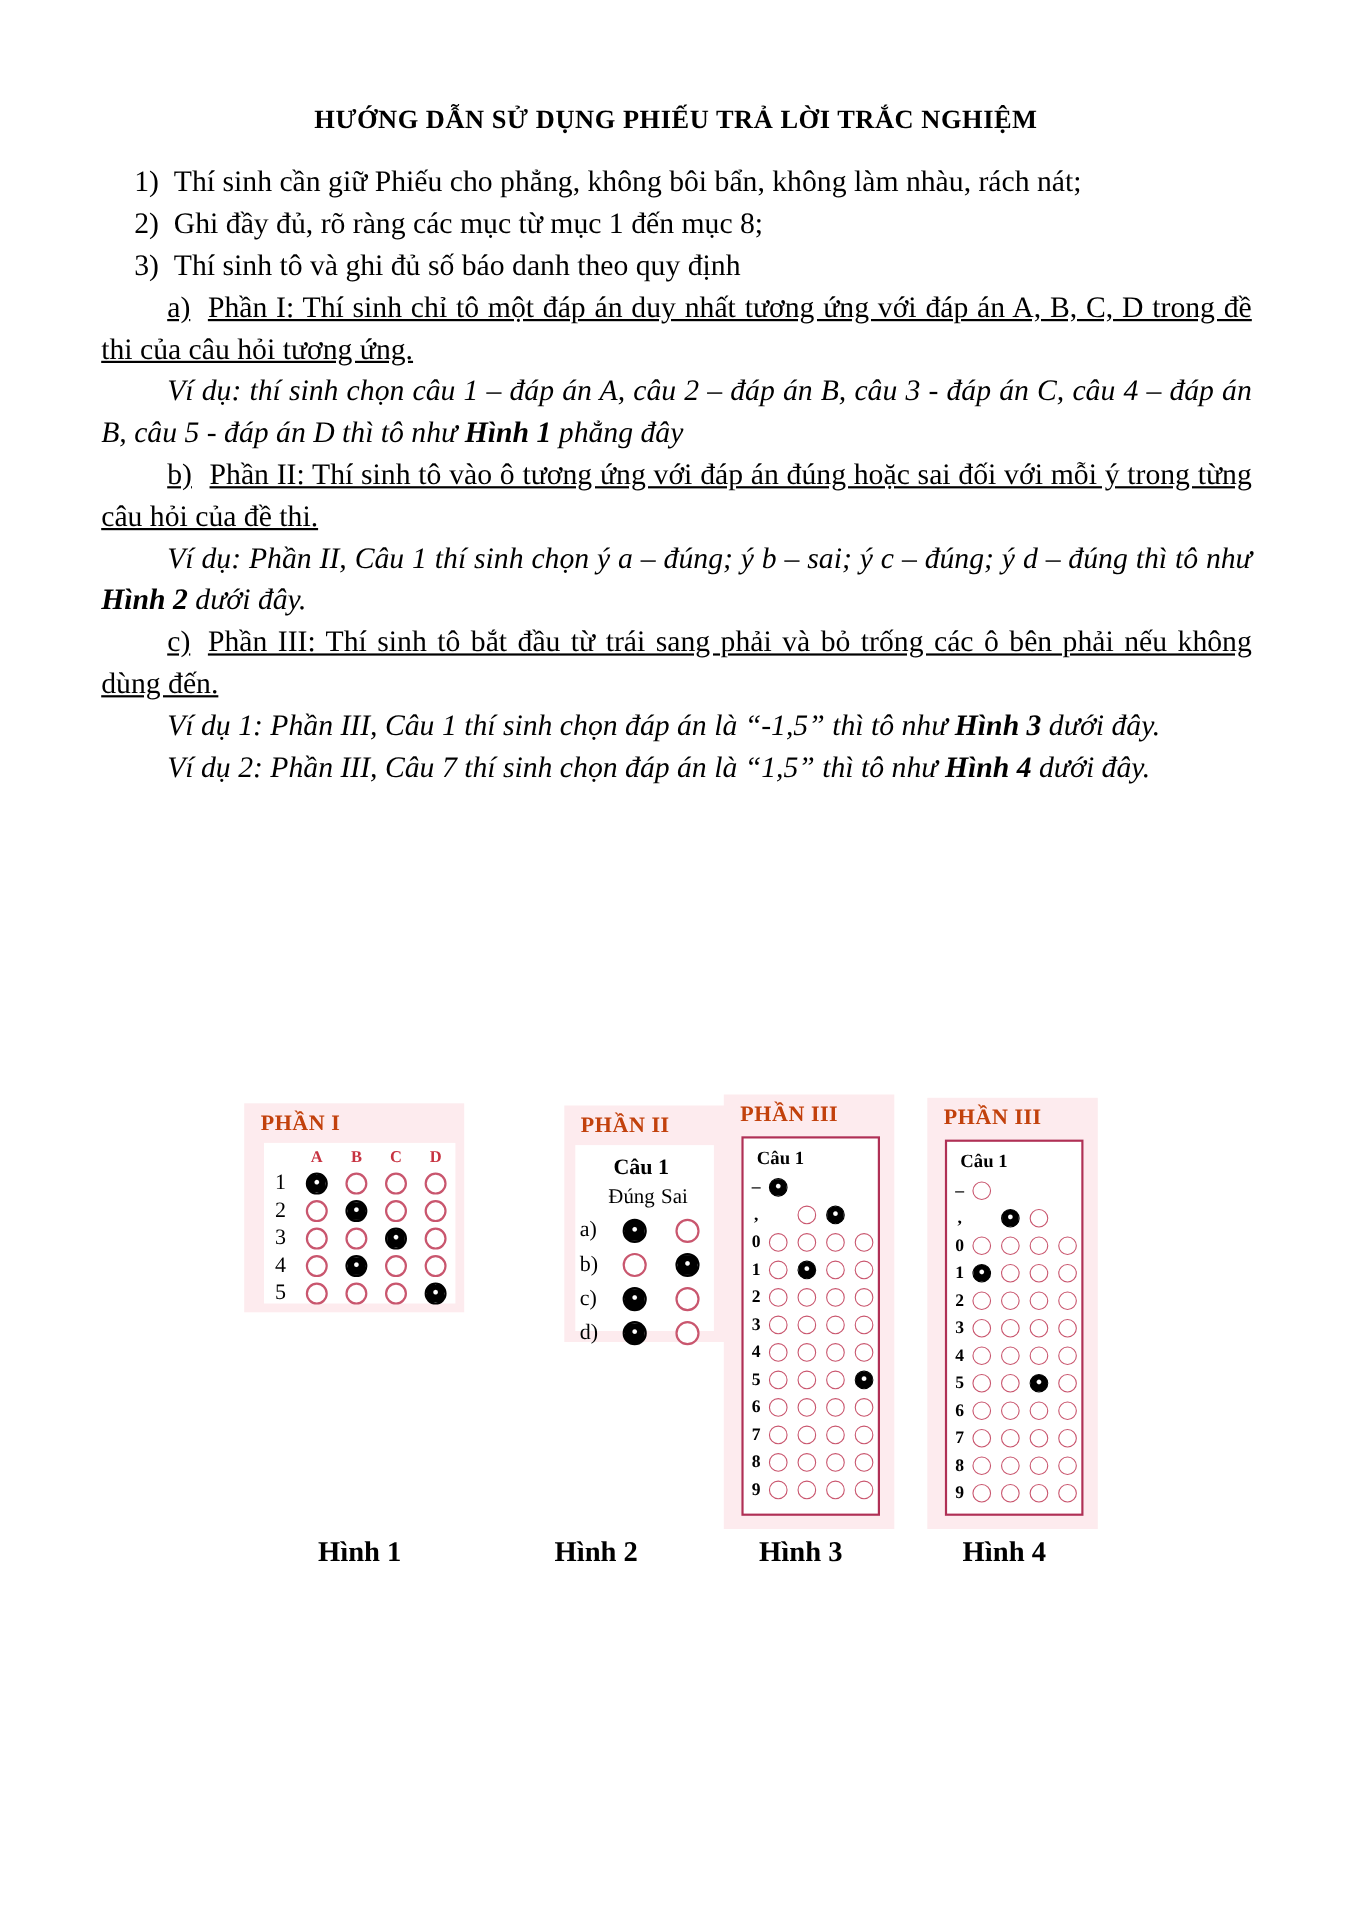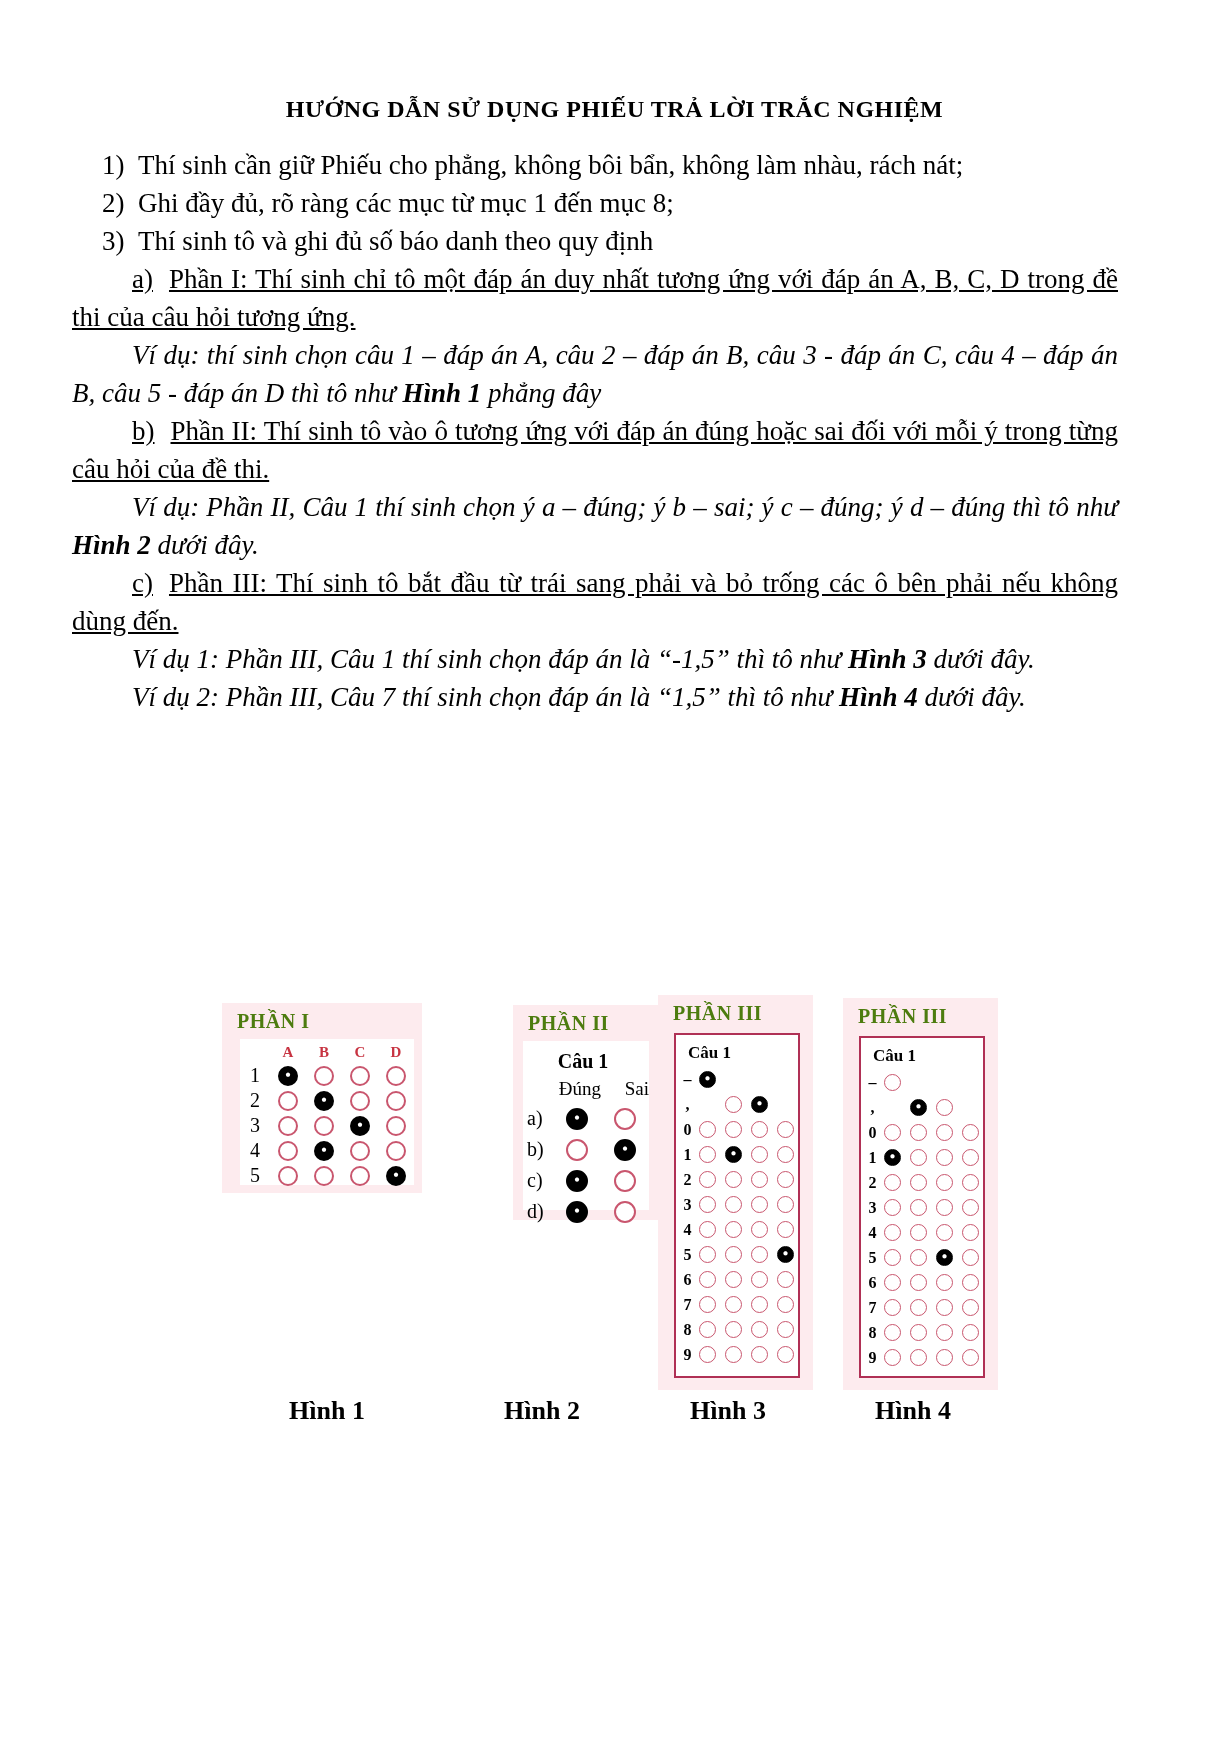--- a/index.html
+++ b/index.html
@@ -5,34 +5,34 @@
   html,body{margin:0;padding:0;background:#ffffff;}
   .page{
     position:relative;width:1229px;height:1754px;background:#ffffff;
     font-family:"Liberation Serif","DejaVu Serif",serif;color:#000;overflow:hidden;
   }
   .title{
     position:absolute;top:96px;left:0;width:100%;margin:0;
     text-align:center;font-size:24px;font-weight:bold;letter-spacing:0.5px;
   }
   .doc{
-    position:absolute;top:146px;left:72px;width:1046px;
+    position:absolute;top:146px;left:92px;width:1046px;
     font-size:27px;line-height:38px;
   }
   .para{text-align:justify;}
   .para.li{padding-left:64px;text-indent:-34px;}
   .para .num{display:inline;}
   .para.sub{text-indent:60px;text-decoration:underline;}
   .para.example{text-indent:60px;font-style:italic;}
   .sublabel{margin-right:16px;}
   .figref{font-weight:bold;}
 
   
   .figbox{position:absolute;background:#fdebee;}
-  .fighead{font-weight:bold;font-size:20px;color:#4d7c0f;padding:7px 0 0 15px;letter-spacing:0.5px;}
+  .fighead{font-weight:bold;font-size:20px;color:#c2410c;padding:7px 0 0 15px;letter-spacing:0.5px;}
   .panel{position:absolute;background:#ffffff;}
 
   .bub{display:inline-block;width:20px;height:20px;border-radius:50%;
        border:2px solid #c9566e;background:#fff;box-sizing:border-box;}
   .bub.filled{border-color:#000;
        background:radial-gradient(circle at 50% 42%, #fff 0, #fff 1.6px, #000 2.6px);}
 
   
   #fig1{left:222px;top:1003px;width:200px;height:190px;}
   #fig1-panel{left:18px;top:36px;right:8px;bottom:8px;padding-top:3px;}
@@ -41,21 +41,21 @@
   .g1num{width:30px;text-align:center;font-size:20px;}
   .g1cell{width:36px;display:flex;justify-content:center;align-items:center;}
   .colhead{color:#c73341;font-weight:bold;font-size:15px;}
 
   
   #fig2{left:513px;top:1005px;width:146px;height:215px;}
   #fig2-panel{left:10px;top:36px;right:10px;bottom:10px;}
   .f2q{font-weight:bold;font-size:20px;text-align:center;margin:9px 6px 2px 0;}
   .f2heads{display:flex;font-size:19px;height:28px;align-items:center;}
   .f2spacer{width:30px;}
-  .f2h{width:48px;text-align:right;}
+  .f2h{width:48px;text-align:left;}
   .f2row{display:flex;align-items:center;height:31px;}
   .f2label{width:30px;padding-left:4px;font-size:20px;box-sizing:border-box;}
   .f2cell{width:48px;display:flex;justify-content:center;align-items:center;}
   #fig2-panel .bub{width:22px;height:22px;}
 
   
   .p3box{width:155px;height:395px;}
   #fig3{left:658px;top:995px;}
   #fig4{left:843px;top:998px;height:392px;}
   .p3panel{left:16px;top:38px;width:126px;bottom:12px;

